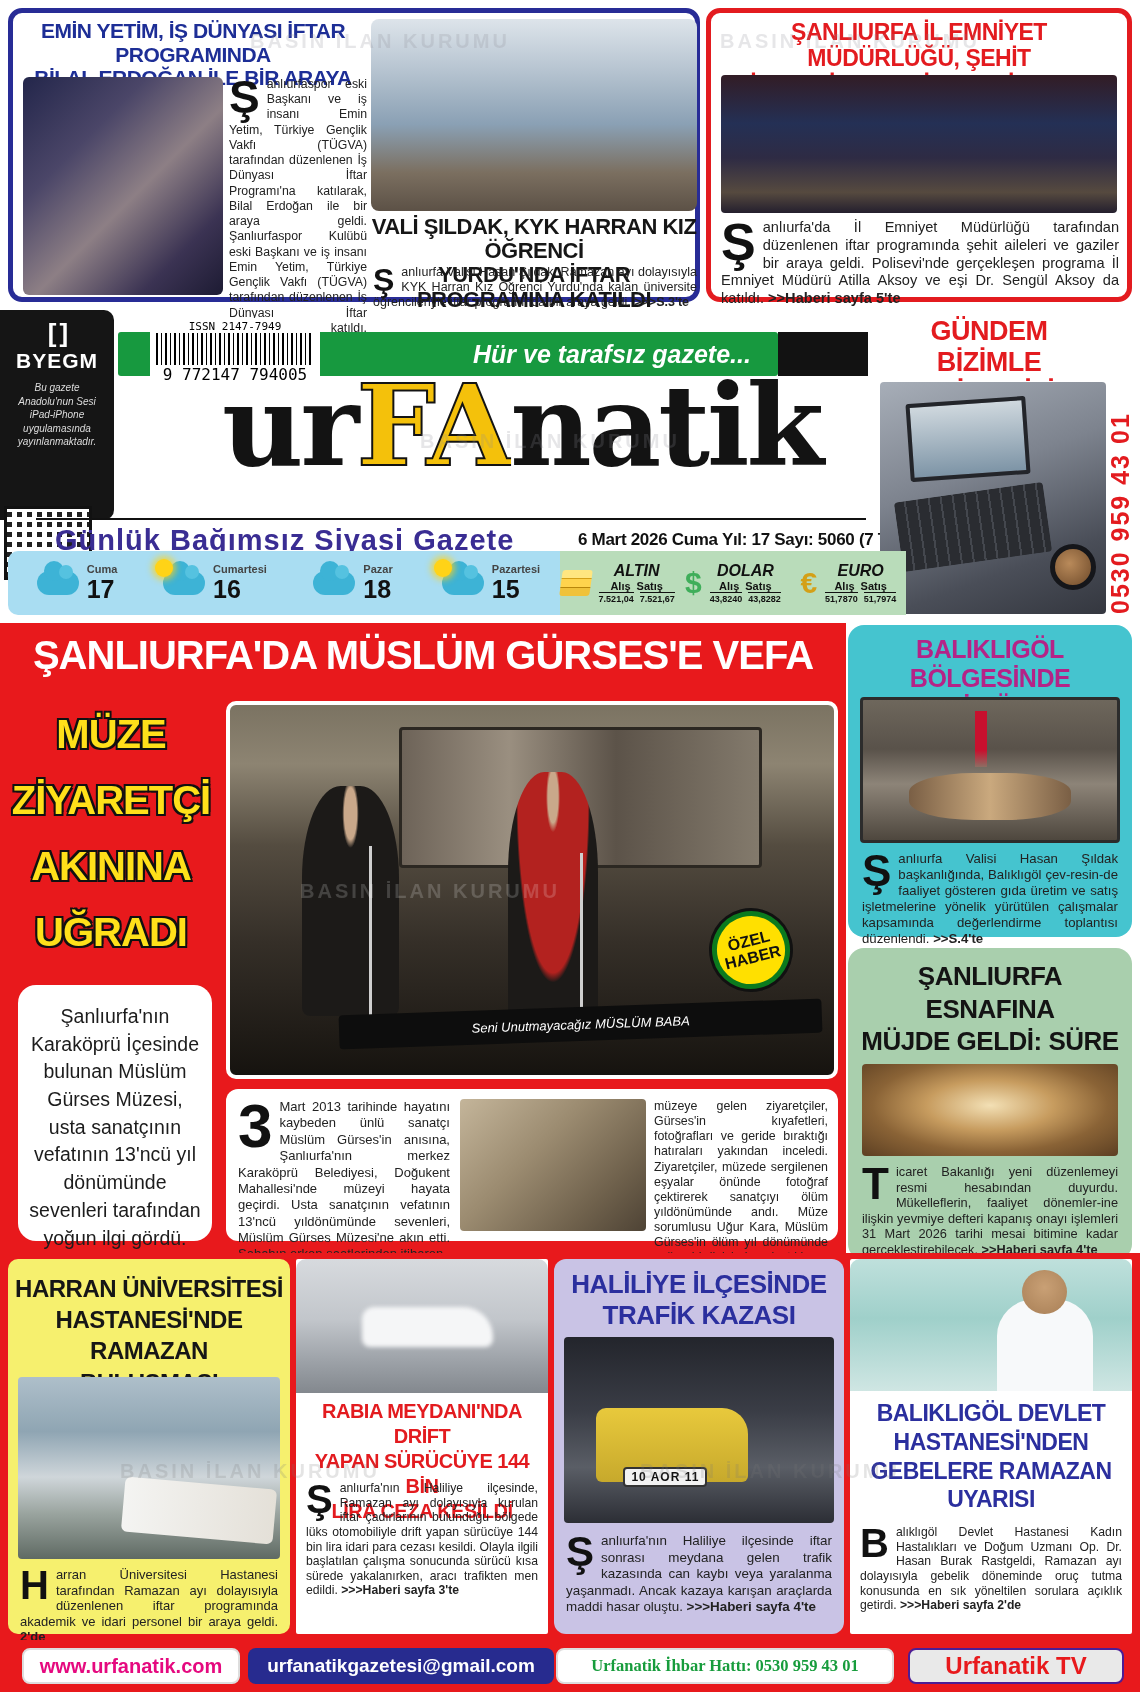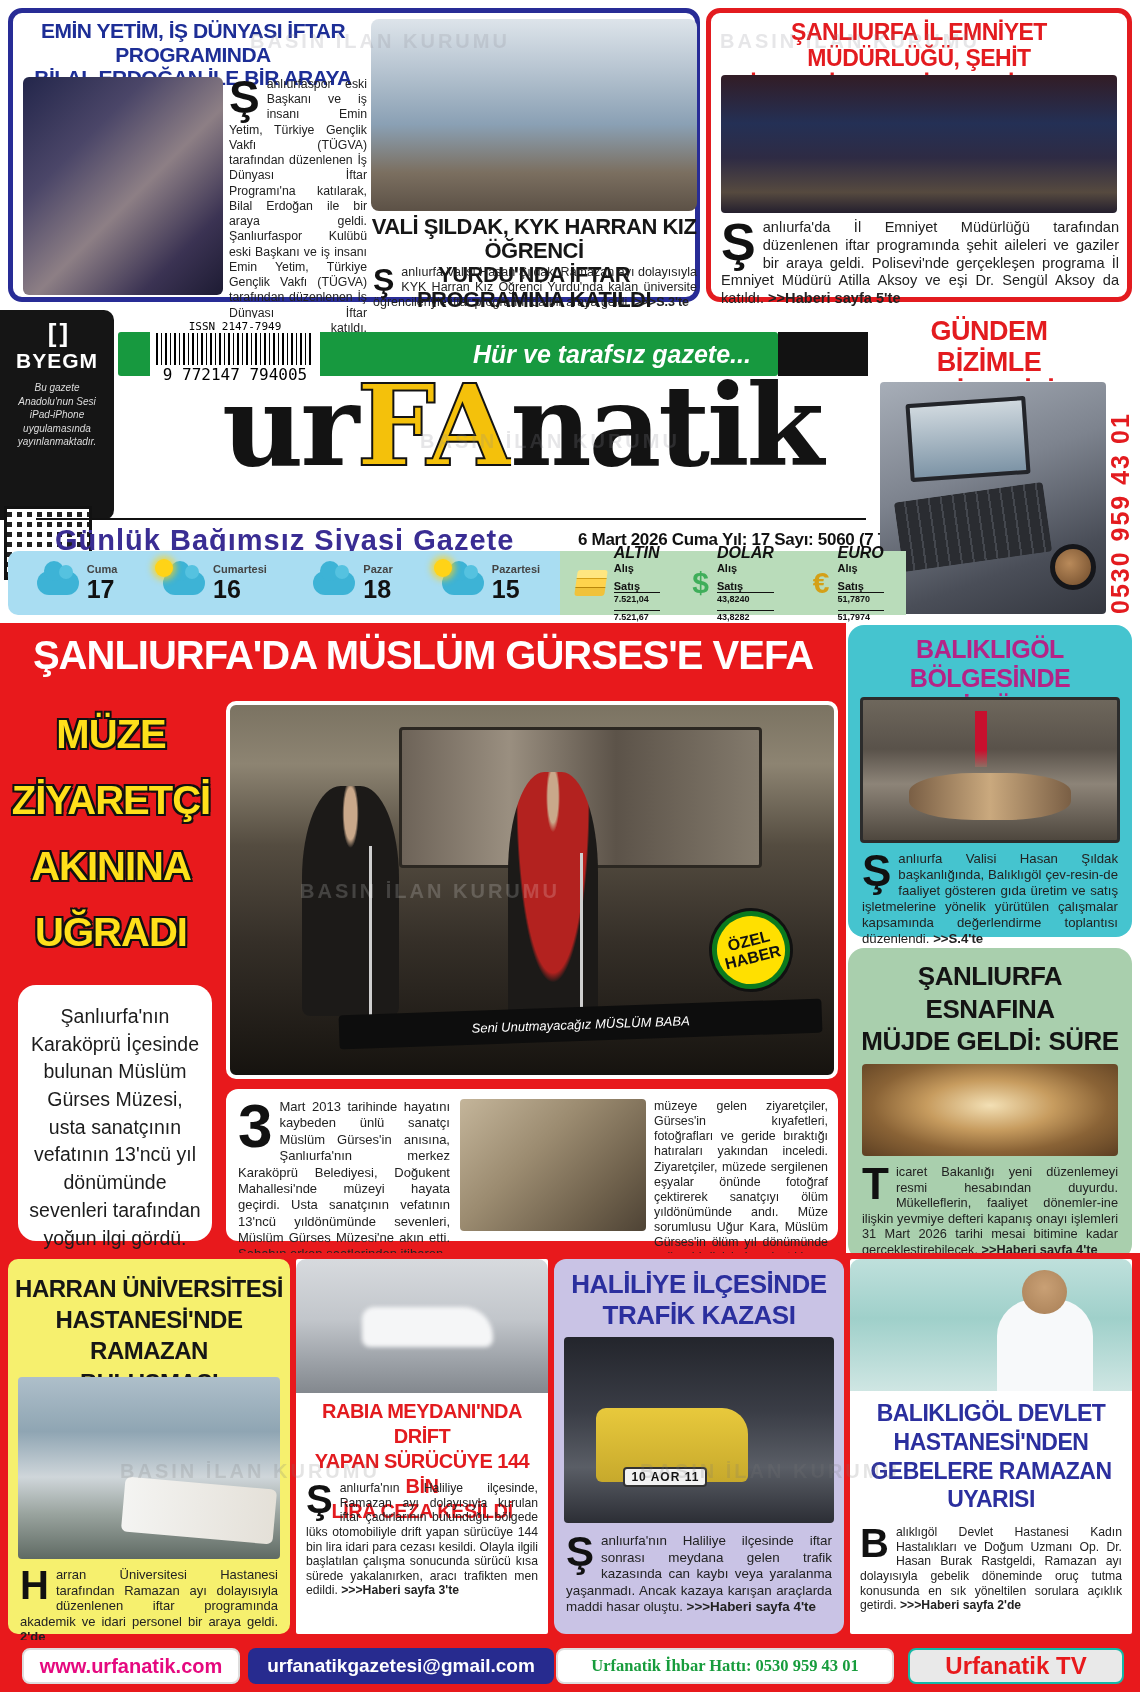--- a/index.html
+++ b/index.html
@@ -53,21 +53,21 @@
   .cloud { width:42px; height:24px; background:#3db3d6; border-radius:14px; position:relative; }
   .cloud:before { content:""; position:absolute; left:7px; top:-10px; width:20px; height:20px; background:#3db3d6; border-radius:50%; }
   .cloud:after { content:""; position:absolute; right:6px; top:-6px; width:14px; height:14px; background:#55c2e0; border-radius:50%; }
   .sun { position:absolute; width:18px; height:18px; background:#ffd317; border-radius:50%; box-shadow:0 0 6px 3px rgba(255,211,23,.7); top:-12px; left:-8px; }
   .fxbar { background:#b9dcba; display:flex; align-items:center; }
   .fx { flex:1; display:flex; align-items:center; justify-content:center; gap:8px; }
   .fxicon { font-size:30px; font-weight:bold; }
   .fxname { font-style:italic; font-weight:bold; font-size:16px; color:#111; text-align:center; }
   .fxhead { font-size:11px; font-weight:bold; color:#111; }
   .fxval { font-size:9px; font-weight:bold; color:#111; border-top:1px solid #111; padding-top:1px; }
-  .fxcols { display:flex; gap:6px; justify-content:center;flex-direction:column; }
+  .fxcols { display:flex; gap:6px; justify-content:center; }
 
   
   .main-red { background:#e8191c; }
   .banner { color:#fff; font-weight:bold; font-size:40px; letter-spacing:-1px; text-align:center; white-space:nowrap; }
   .kicker { color:#ffe01a; font-weight:bold; font-size:40px; line-height:66px; text-align:center;
             -webkit-text-stroke:3px #111; paint-order:stroke fill;
             text-shadow:2px 2px 0 #111,-2px 2px 0 #111,2px -2px 0 #111,-2px -2px 0 #111; letter-spacing:-1px; }
   .sumbox { background:#fff; border-radius:18px; }
   .sumtxt { font-size:19.5px; line-height:1.42; color:#1c1c1c; text-align:center; padding:18px 10px; }
   .bodybox { background:#fff; border-radius:12px; }
@@ -92,21 +92,21 @@
   .plate { position:absolute; background:#f2f2f2; border:2px solid #333; border-radius:4px; color:#111; font-weight:bold;
            font-size:12px; padding:1px 6px; letter-spacing:1px; }
 
   
   .footer { background:#e8191c; }
   .fbox { position:absolute; height:36px; border-radius:8px; display:flex; align-items:center; justify-content:center;
           font-weight:bold; white-space:nowrap; }
   .fbox.site { background:#fff; color:#e5097f; font-size:20px; border:2px solid #ddd; }
   .fbox.mail { background:#272b8f; color:#fff; font-size:19px; }
   .fbox.hot  { background:#fff; color:#179c3c; font-size:16.5px; border:2px solid #ddd; }
-  .fbox.tv   { background:#e9e9e9; color:#e8191c; font-size:24px; border:2px solid #14b8a6; }
+  .fbox.tv   { background:#e9e9e9; color:#e8191c; font-size:24px; border:2px solid #4c1d95; }
 
   
   .ph-iftar1 { background:linear-gradient(135deg,#23264b 0%,#4b4668 30%,#8d7f85 55%,#3b3353 80%,#1d1b33 100%); }
   .ph-kyk { background:linear-gradient(180deg,#dde4ea 0%,#b9c6d2 25%,#8aa0b4 55%,#7b6f60 80%,#5c5146 100%); }
   .ph-police { background:linear-gradient(180deg,#321c25 0%,#243055 35%,#2e2b44 60%,#564a3f 85%,#241f2e 100%); }
   .ph-laptop { background:linear-gradient(160deg,#a7aeb8 0%,#7d838e 40%,#4a4e58 75%,#34373f 100%); }
   .ph-meeting { background:linear-gradient(180deg,#6e675c 0%,#59524a 35%,#8d8478 60%,#4e473e 100%); }
   .ph-bazaar { background:radial-gradient(ellipse at 50% 45%,#f3e0b5 0%,#c79c5f 35%,#8a6336 65%,#5c3f22 100%); }
   .ph-harran { background:linear-gradient(180deg,#aebfca 0%,#8fa5b3 30%,#cfd6da 55%,#9aa49f 75%,#5f6a63 100%); }
   .ph-drift { background:linear-gradient(180deg,#d7dade 0%,#c2c6cb 45%,#9ea3a9 75%,#83888e 100%); }

